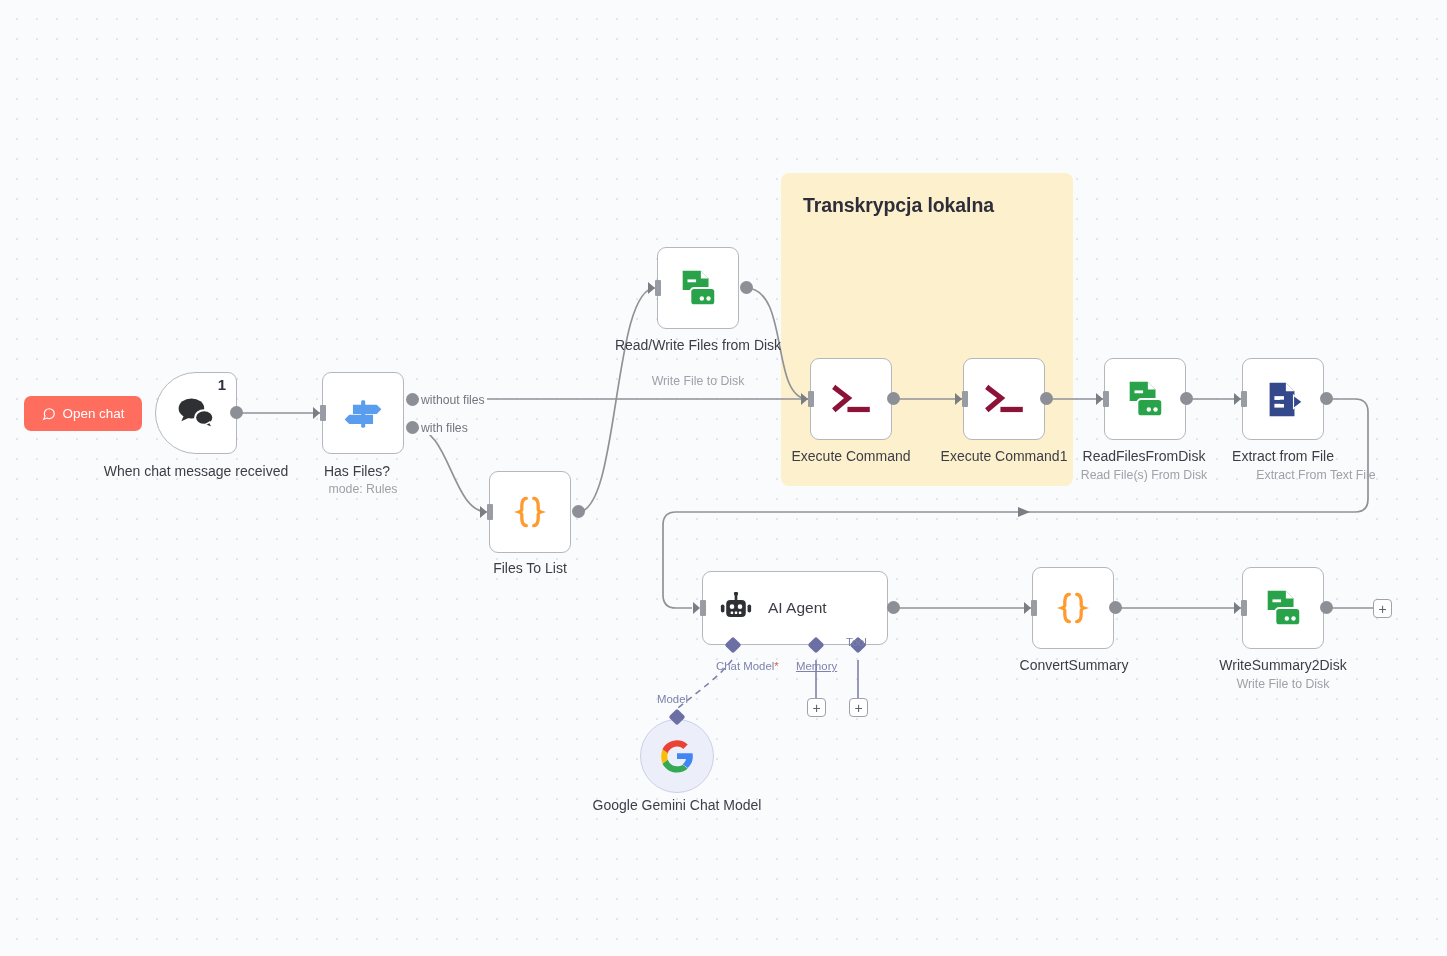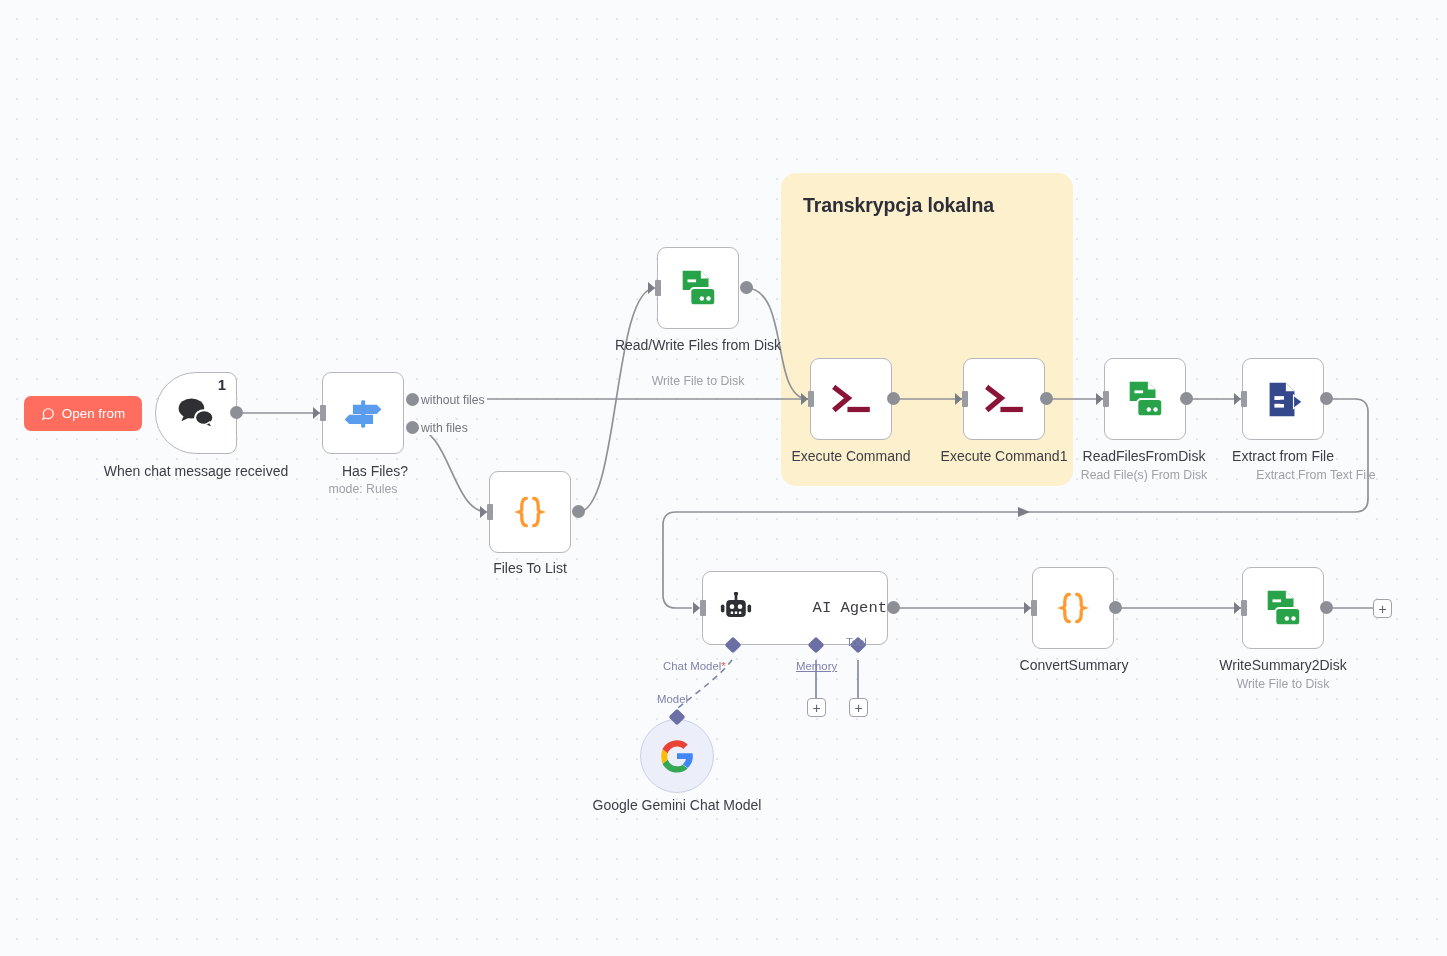--- a/index.html
+++ b/index.html
@@ -16,21 +16,21 @@
     background-color: #fafbfc;
     background-image: radial-gradient(circle, #e3e5ed 1.1px, transparent 1.2px);
     background-size: 20px 20px;
     background-position: 7px 9px;
   }
 
   
   .sticky {
     position: absolute;
     background: #fdf0cd;
-    border-radius: 15px;
+    border-radius: 8px;
     z-index: 1;
   }
   .sticky-title {
     font-size: 19.5px;
     font-weight: bold;
     color: #2d2e3a;
     letter-spacing: -0.1px;
   }
   .sticky-body {
     font-size: 12.3px;
@@ -54,24 +54,23 @@
     border-radius: 9px;
     display: flex; align-items: center; justify-content: center;
     z-index: 5;
   }
   .node.trigger {
     border-top-left-radius: 41px;
     border-bottom-left-radius: 41px;
   }
   .node.wide {
     width: 186px; height: 74px;
-    justify-content: space-between;
+    justify-content: flex-start;
     padding-left: 15px;
-    gap: 28px;
-    font-family: Liberation Mono, monospace;
+    gap: 14px;
   }
   .node-badge {
     position: absolute; top: 3px; right: 10px;
     font-size: 15px; font-weight: bold; color: #30313b;
   }
   .node-label {
     position: absolute;
     text-align: center;
     font-size: 14px;
     color: #3c3d47;
@@ -218,21 +217,21 @@
 
     <path class="edge-ai" d="M 816 660 L 816 700"></path>
     <path class="edge-ai" d="M 858 660 L 858 700"></path>
     <path class="edge-ai-dash" d="M 732 660 C 720 676 700 690 678 708"></path>
   </svg>
 
   <div id="open-chat">
     <svg width="14" height="14" viewBox="0 0 24 24" fill="none" stroke="#ffffff" stroke-width="2">
       <path d="M21 11.5a8.4 8.4 0 0 1-8.5 8.4 8.6 8.6 0 0 1-4-1L3 21l2.2-5.4A8.4 8.4 0 0 1 4 11.5 8.4 8.4 0 0 1 12.5 3 8.4 8.4 0 0 1 21 11.5z"></path>
     </svg>
-    <span>Open from</span>
+    <span>Open chat</span>
   </div>
 
   <div class="node trigger" style="left:155px; top:372px;">
     <span class="node-badge">1</span>
     <svg width="42" height="38" viewBox="0 0 46 40">
       <ellipse cx="18" cy="15" rx="14" ry="11" fill="#2f3034"></ellipse>
       <path d="M10 22 L7 29 L16 25 Z" fill="#2f3034"></path>
       <ellipse cx="32" cy="25" rx="10" ry="8" fill="#2f3034" stroke="#ffffff" stroke-width="2.2"></ellipse>
       <path d="M38 30 L41 36 L33 33 Z" fill="#2f3034" stroke="#ffffff" stroke-width="1.6"></path>
     </svg>
@@ -245,21 +244,21 @@
     <svg width="44" height="44" viewBox="0 0 48 48">
       <rect x="22" y="10" width="4.4" height="30" rx="1.6" fill="#5a9ced"></rect>
       <path d="M13 15 h26 l5 5 -5 5 H13 z" fill="#5a9ced"></path>
       <path d="M35 26 H9 l-5 5 5 5 h26 z" fill="#5a9ced"></path>
     </svg>
   </div>
   <div class="out-dot" style="left:406px; top:393px;"></div>
   <div class="out-dot" style="left:406px; top:421px;"></div>
   <div class="edge-label" style="left:419px; top:393px;">without files</div>
   <div class="edge-label" style="left:419px; top:421px;">with files</div>
-  <div class="node-label" style="left:375px; top:462px;">Has Files?</div>
+  <div class="node-label" style="left:357px; top:462px;">Has Files?</div>
   <div class="node-sublabel" style="left:363px; top:482px;">mode: Rules</div>
 
   <div class="in-arrow" style="left:480px; top:504px;"></div>
   <div class="node" style="left:489px; top:471px;">
     <svg width="40" height="40" viewBox="0 0 44 44">
       <path d="M18 7 C12 7 13 17 13 19 C13 21 10 22 10 22 C10 22 13 23 13 25 C13 27 12 37 18 37" fill="none" stroke="#ff9a2e" stroke-width="3.6" stroke-linecap="round"></path>
       <path d="M26 7 C32 7 31 17 31 19 C31 21 34 22 34 22 C34 22 31 23 31 25 C31 27 32 37 26 37" fill="none" stroke="#ff9a2e" stroke-width="3.6" stroke-linecap="round"></path>
     </svg>
   </div>
   <div class="out-dot" style="left:572px; top:505px;"></div>
@@ -342,21 +341,21 @@
       <circle cx="24.5" cy="16.5" r="2.6" fill="#ffffff"></circle>
       <rect x="14" y="22" width="2.8" height="2.8" rx="0.6" fill="#ffffff"></rect>
       <rect x="18.6" y="22" width="2.8" height="2.8" rx="0.6" fill="#ffffff"></rect>
       <rect x="23.2" y="22" width="2.8" height="2.8" rx="0.6" fill="#ffffff"></rect>
     </svg>
     <span class="node-title-inline">AI Agent</span>
   </div>
   <div class="out-dot" style="left:887px; top:601px;"></div>
 
   <div class="port-diamond" style="left:727px; top:639px;"></div>
-  <div class="port-label" style="left:663px; top:660px;">
+  <div class="port-label" style="left:716px; top:660px;">
     <span>Chat Model</span><span class="port-req">*</span>
   </div>
   <div class="port-diamond" style="left:810px; top:639px;"></div>
   <div class="port-label" style="left:796px; top:660px;text-decoration:underline;">Memory</div>
   <div class="port-diamond" style="left:852px; top:639px;"></div>
   <div class="port-label" style="left:846px; top:636px;">Tool</div>
 
   <div class="plus-btn" style="left:807px; top:698px;">+</div>
   <div class="plus-btn" style="left:849px; top:698px;">+</div>
 

